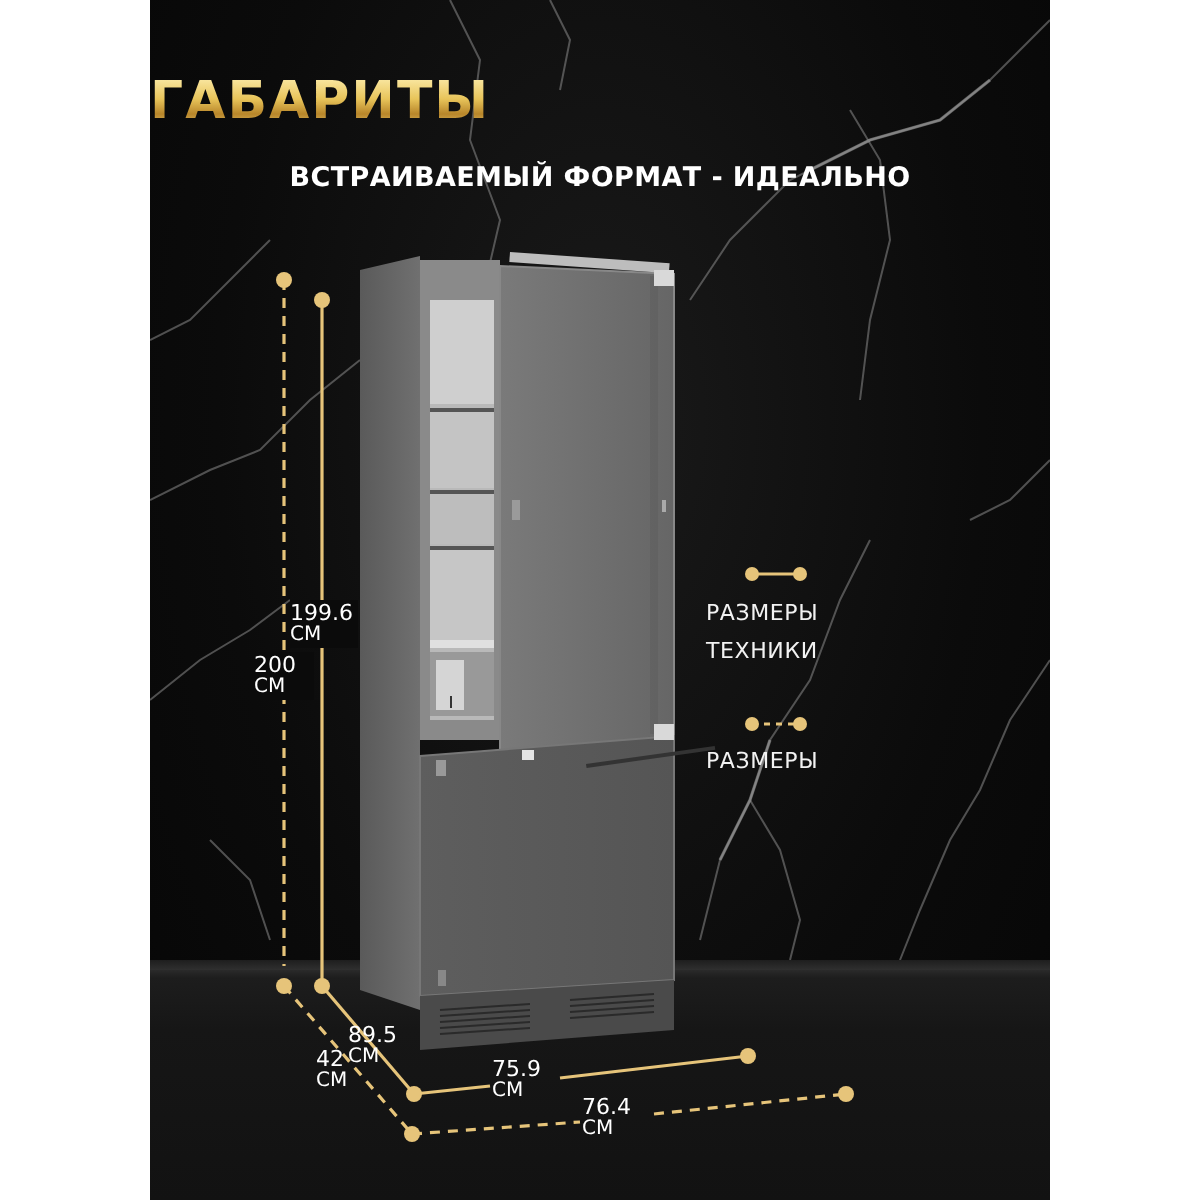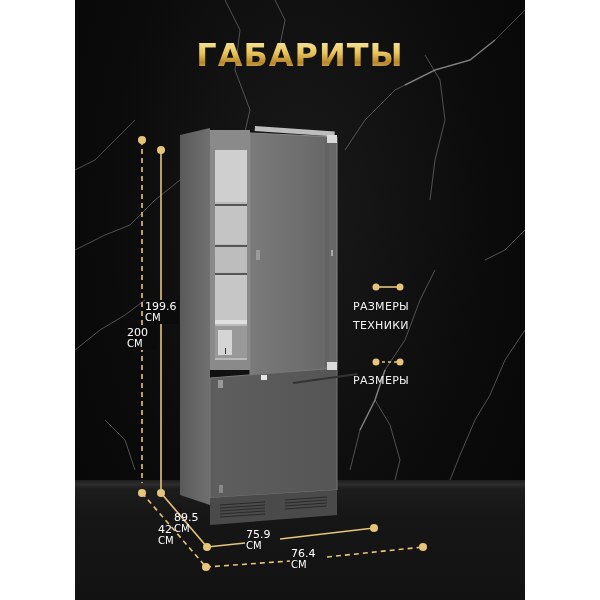--- a/index.html
+++ b/index.html
@@ -3,21 +3,21 @@
 <meta charset="utf-8">
 <style>
   html,body{margin:0;padding:0;background:#ffffff;}
   body{width:600px;height:600px;position:relative;overflow:hidden;font-family:"DejaVu Sans","Liberation Sans",sans-serif;}
   .panel{position:absolute;left:75px;top:0;width:450px;height:600px;overflow:hidden;
     background:radial-gradient(ellipse at 50% 35%,#1a1a1a 0%,#0b0b0b 60%,#060606 100%);}
   .floor{position:absolute;left:0;top:485px;width:450px;height:115px;
     background:linear-gradient(#2a2a2a 0px,#1d1d1d 4px,#161616 30px,#121212 100%);}
   .floor-edge{position:absolute;left:0;top:480px;width:450px;height:6px;background:linear-gradient(#1e1e1e,#333);}
   .veins{position:absolute;left:0;top:0;width:450px;height:600px;}
-  .title{position:absolute;left:0;top:36px;width:450px;text-align:center;font-weight:bold;font-size:32px;letter-spacing:1px;
+  .title{position:absolute;left:0;top:36px;width:450px;text-align:left;font-weight:bold;font-size:26px;letter-spacing:1px;
     background:linear-gradient(#fff2b8 0%,#e8c45a 45%,#b8862a 70%,#f0d27a 100%);-webkit-background-clip:text;background-clip:text;color:transparent;}
   .subtitle{position:absolute;left:0;top:78px;width:450px;text-align:center;color:#ffffff;font-weight:bold;font-size:13.5px;line-height:22px;letter-spacing:0.2px;}
   .legend{position:absolute;left:278px;color:#f2f2f2;font-size:11px;line-height:19px;letter-spacing:0.3px;}
   .legend-line{position:absolute;left:297px;width:32px;height:8px;}
   .dim{position:absolute;color:#ffffff;font-size:10px;text-align:left;line-height:11px;}
   .dim .v{font-size:11px;display:block;}
   .fridge{position:absolute;}
 </style>
 </head>
 <body>
@@ -43,20 +43,21 @@
       <path d="M420 40 L395 60 L360 70 L330 85"></path>
       <path d="M310 370 L300 400 L285 430"></path>
     </g>
   </svg>
 
   <div class="floor-edge"></div>
   <div class="floor"></div>
 
   <div class="title">ГАБАРИТЫ</div>
   <div class="subtitle">
+    <div>ВСТРАИВАЕМЫЙ ФОРМАТ - ИДЕАЛЬНО</div>
   </div>
 
   <svg class="fridge" style="left:0;top:0;" width="450" height="600" viewBox="0 0 450 600">
     <defs>
       <linearGradient id="sideG" x1="0" x2="1">
         <stop offset="0" stop-color="#5a5a5a"></stop>
           <stop offset="1" stop-color="#707070"></stop>
       </linearGradient>
       <linearGradient id="doorG" x1="0" x2="1">
         <stop offset="0" stop-color="#7a7a7a"></stop>

